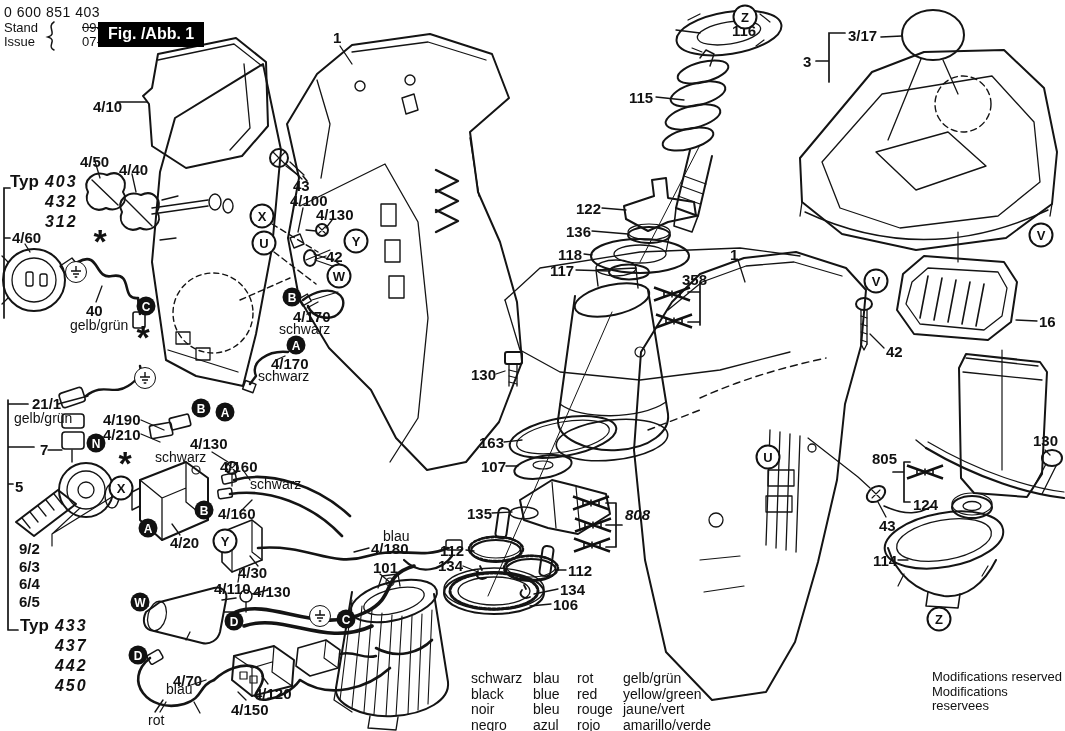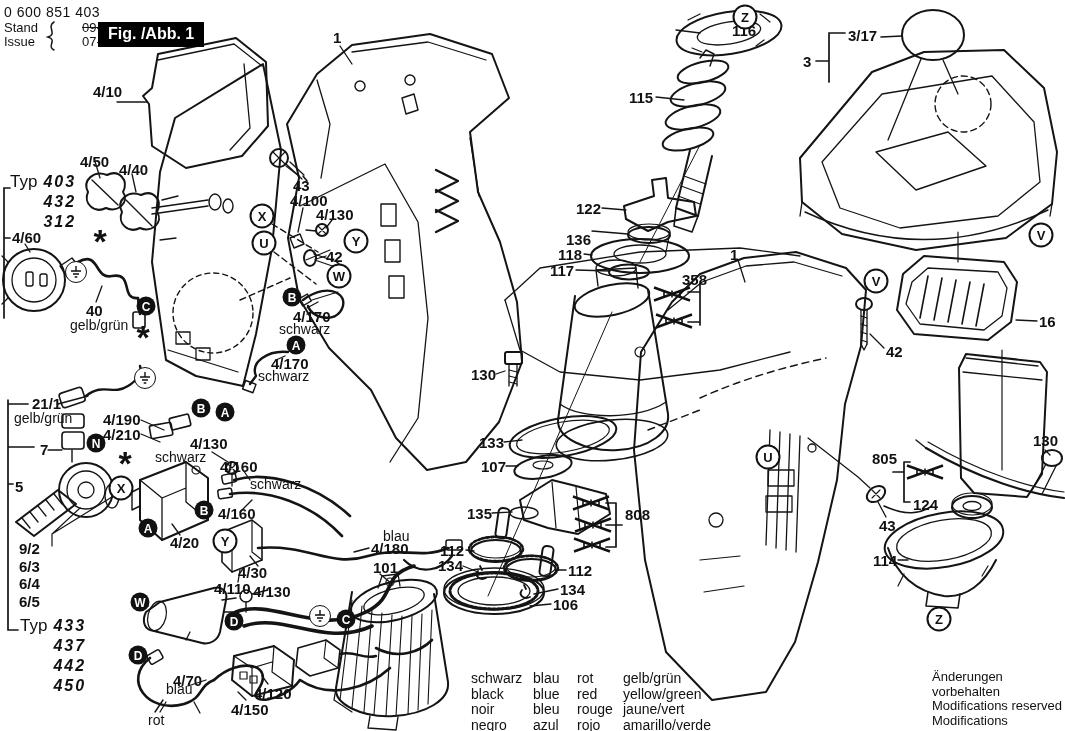--- a/index.html
+++ b/index.html
@@ -17,21 +17,21 @@
           background:#fff;transform:translate(-50%,-50%);display:flex;align-items:center;justify-content:center;}
   .ast{position:absolute;font-size:34px;font-weight:bold;line-height:16px;transform:translate(-50%,-30%);}
   .struck{position:absolute;width:40px;height:17px;transform:translate(-50%,-50%);}
   .hdr-pn{position:absolute;left:4px;top:4px;font-size:14px;letter-spacing:.5px;}
   .hdr-stand{position:absolute;left:4px;top:21px;font-size:13px;line-height:14px;}
   .hdr-dates{position:absolute;left:62px;top:21px;font-size:13px;line-height:14px;margin-left:20px;}
   .hdr-dates .old{text-decoration:line-through;}
   .figbox{position:absolute;left:98px;top:22px;background:#000;color:#fff;font-size:16px;font-weight:bold;
           padding:3px 10px 4px 10px;}
   .typ{position:absolute;display:flex;gap:6px;}
-  .typ .word{font-size:17px;font-weight:normal;}
+  .typ .word{font-size:17px;font-weight:bold;}
   .typ .models{font-size:16px;font-style:italic;font-weight:600;letter-spacing:2px;line-height:20px;}
   .legend{position:absolute;left:471px;top:671px;display:grid;
           grid-template-columns:62px 44px 46px 120px;font-size:14px;line-height:15.5px;}
   .notices{position:absolute;left:932px;top:670px;font-size:13px;line-height:14.5px;}
 </style>
 </head>
 <body>
 
 <div id="canvas">
 
@@ -368,21 +368,21 @@
         <div class="word">Typ</div>
         <div class="models">
           <div class="">433</div>
           <div class="">437</div>
           <div class="">442</div>
           <div class="">450</div>
         </div>
       </div>
     </div>
   <div id="label-layer">
-      <div class="plabel" style="left: 93px; top: 84px;">4/10</div>
+      <div class="plabel" style="left: 93px; top: 99px;">4/10</div>
       <div class="plabel" style="left: 80px; top: 154px;">4/50</div>
       <div class="plabel" style="left: 119px; top: 162px;">4/40</div>
       <div class="plabel" style="left: 12px; top: 230px;">4/60</div>
       <div class="plabel" style="left: 86px; top: 303px;">40</div>
       <div class="plabel clr" style="left: 70px; top: 318px;">gelb/grün</div>
       <div class="plabel" style="left: 32px; top: 396px;">21/1</div>
       <div class="plabel clr" style="left: 14px; top: 411px;">gelb/grün</div>
       <div class="plabel" style="left: 103px; top: 412px;">4/190</div>
       <div class="plabel" style="left: 103px; top: 427px;">4/210</div>
       <div class="plabel" style="left: 40px; top: 442px;">7</div>
@@ -414,39 +414,39 @@
       <div class="plabel" style="left: 316px; top: 207px;">4/130</div>
       <div class="plabel" style="left: 326px; top: 249px;">42</div>
       <div class="plabel" style="left: 293px; top: 309px;">4/170</div>
       <div class="plabel clr" style="left: 279px; top: 322px;">schwarz</div>
       <div class="plabel" style="left: 271px; top: 356px;">4/170</div>
       <div class="plabel clr" style="left: 258px; top: 369px;">schwarz</div>
       <div class="plabel" style="left: 333px; top: 30px;">1</div>
       <div class="plabel" style="left: 684px; top: 23px; margin-left: 48px;">116</div>
       <div class="plabel" style="left: 629px; top: 90px;">115</div>
       <div class="plabel" style="left: 576px; top: 201px;">122</div>
-      <div class="plabel" style="left: 566px; top: 232px;">136</div>
+      <div class="plabel" style="left: 566px; top: 224px;">136</div>
       <div class="plabel" style="left: 558px; top: 247px;">118</div>
       <div class="plabel" style="left: 550px; top: 263px;">117</div>
       <div class="plabel" style="left: 682px; top: 272px;">358</div>
       <div class="plabel" style="left: 848px; top: 28px;">3/17</div>
       <div class="plabel" style="left: 803px; top: 54px;">3</div>
       <div class="plabel" style="left: 730px; top: 247px;">1</div>
       <div class="plabel" style="left: 886px; top: 344px;">42</div>
       <div class="plabel" style="left: 1039px; top: 314px;">16</div>
       <div class="plabel" style="left: 471px; top: 367px;">130</div>
-      <div class="plabel" style="left: 479px; top: 435px;">133</div>
+      <div class="plabel" style="left: 479px; top: 435px;">163</div>
       <div class="plabel" style="left: 481px; top: 459px;">107</div>
       <div class="plabel" style="left: 467px; top: 506px;">135</div>
       <div class="plabel" style="left: 440px; top: 543px;">112</div>
       <div class="plabel" style="left: 438px; top: 558px;">134</div>
       <div class="plabel" style="left: 568px; top: 563px;">112</div>
       <div class="plabel" style="left: 560px; top: 582px;">134</div>
       <div class="plabel" style="left: 553px; top: 597px;">106</div>
-      <div class="plabel" style="left: 625px; top: 507px;">808</div>
+      <div class="plabel" style="left: 625px; top: 507px; font-style: italic;">808</div>
       <div class="plabel" style="left: 1033px; top: 433px;">130</div>
       <div class="plabel" style="left: 872px; top: 451px;">805</div>
       <div class="plabel" style="left: 913px; top: 497px;">124</div>
       <div class="plabel" style="left: 879px; top: 518px;">43</div>
       <div class="plabel" style="left: 873px; top: 553px;">114</div>
     </div>
   <div id="badge-layer">
       <div class="badge outlined" style="left: 262px; top: 216px;">X</div>
       <div class="badge outlined" style="left: 264px; top: 243px;">U</div>
       <div class="badge outlined" style="left: 356px; top: 241px;">Y</div>
@@ -547,17 +547,16 @@
       <div class="">bleu</div>
       <div class="">rouge</div>
       <div class="">jaune/vert</div>
       <div class="">negro</div>
       <div class="">azul</div>
       <div class="">rojo</div>
       <div class="">amarillo/verde</div>
     </div>
 
   <div class="notices" id="notices">
-      <div class="">Änderungen vorbehalten</div>
       <div class="">Modifications reserved</div>
       <div class="">Modifications reservees</div>
     </div>
 </div>
 
 </body></html>

